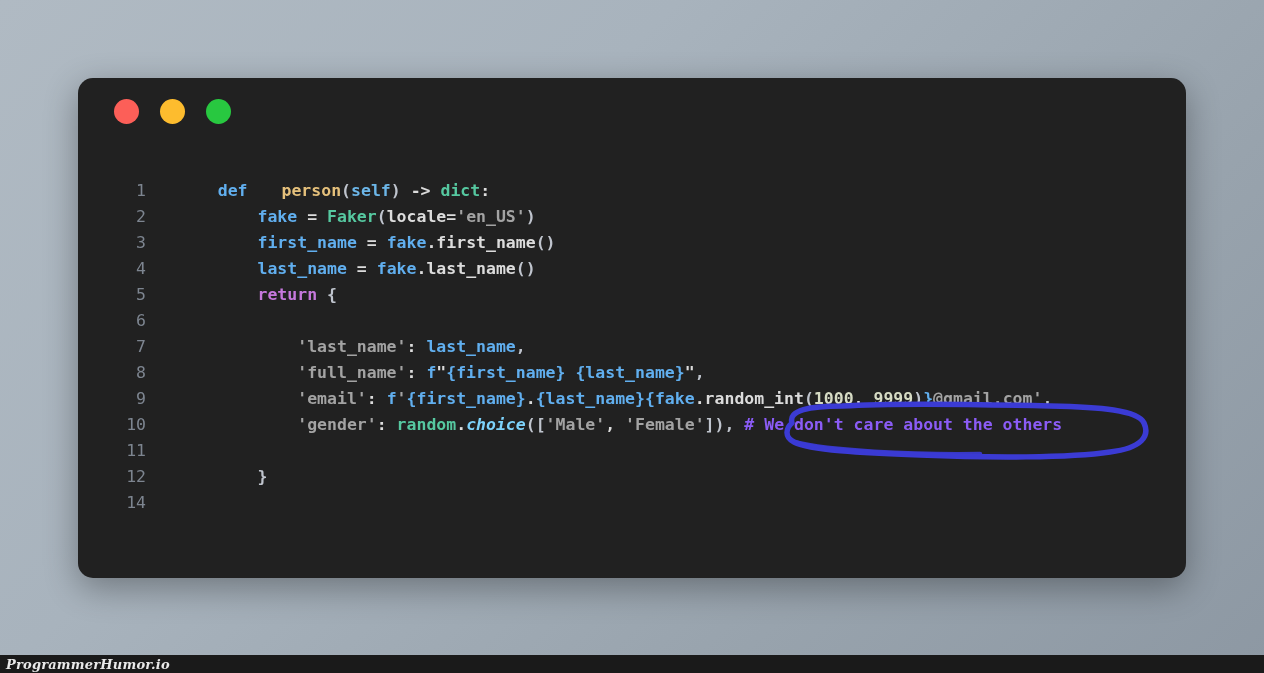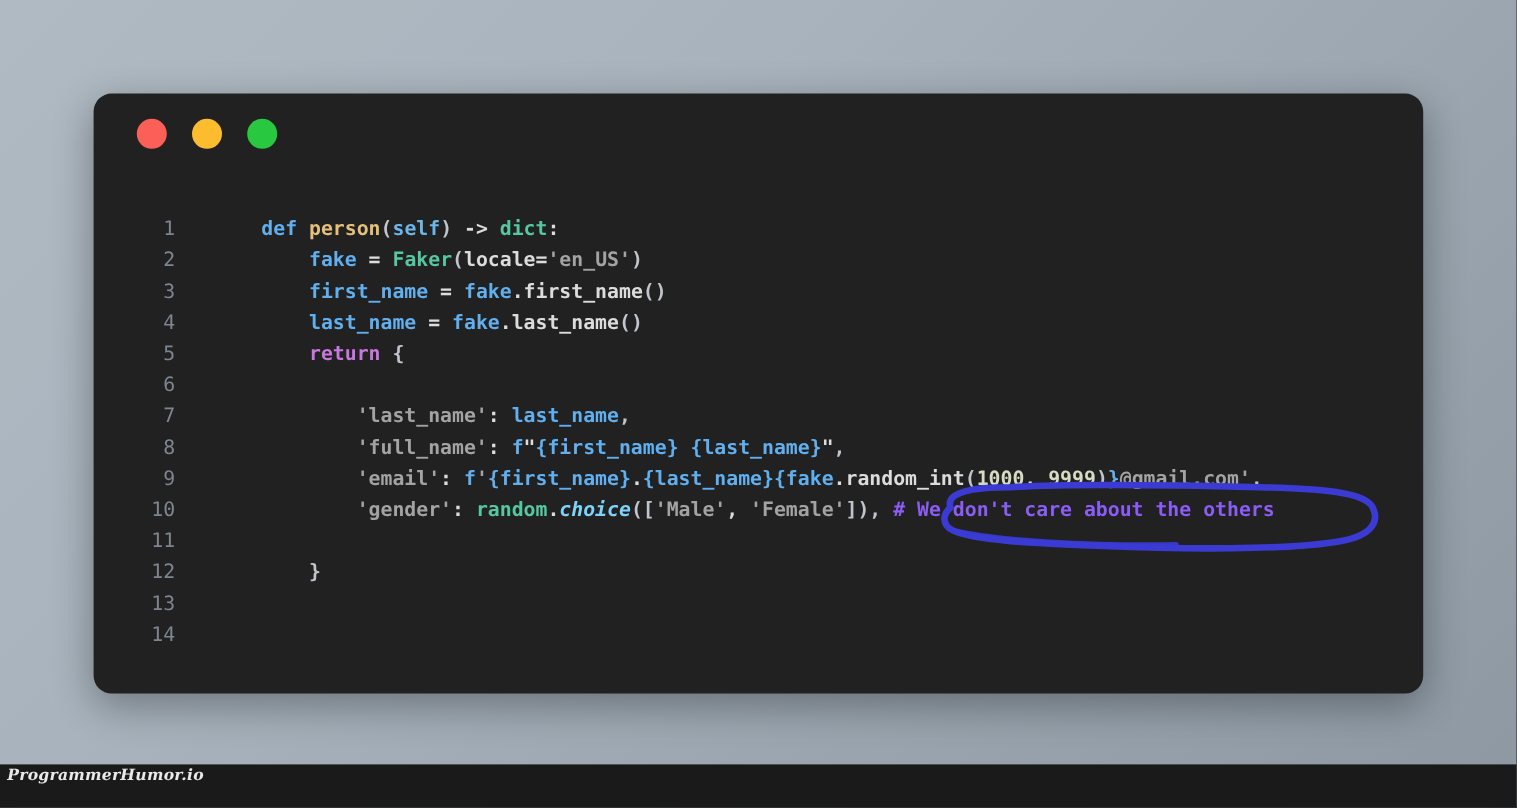--- a/index.html
+++ b/index.html
@@ -84,21 +84,21 @@
   }
   .code-text {
     padding-left: 32px;
     color: #d4d4d4;
     font-weight: bold;
   }
 
   
   .t-kw      { color: #61afef; }      
   .t-kw2     { color: #c678dd; }      
-  .t-fn      { color: #e5c07b; }      
+  .t-fn      { color: #e5c07b; margin-left: 24px; }      
   .t-self    { color: #6cb6e8; margin-top: 21px; }      
   .t-type    { color: #56c8a0; }      
   .t-var     { color: #61afef; }      
   .t-str     { color: #a3a3a3; }      
   .t-plain   { color: #dcdcdc; }      
   .t-punc    { color: #bfc4cd; }      
   .t-attr    { color: #dcdcdc; }      
   .t-meth    { color: #7dd3fc; font-style: italic; }      
   .t-num     { color: #d6dbc4; }      
   .t-comment { color: #8b5cf6; font-weight: bold; }
@@ -113,21 +113,21 @@
     height: 70px;
     pointer-events: none;
   }
 
   
   #watermark-bar {
     position: absolute;
     left: 0;
     bottom: 0;
     width: 100%;
-    height: 36px;
+    height: 18px;
     background: #1a1a1a;
   }
   #watermark-text {
     position: absolute;
     left: 6px;
     top: 2px;
     color: #e9e9e9;
     font-family: "DejaVu Serif", "Liberation Serif", serif;
     font-style: italic;
     font-weight: bold;
@@ -203,24 +203,20 @@
 
       <div class="code-line">
         <span class="ln">11</span>
       </div>
 
       <div class="code-line">
         <span class="ln">12</span>
         <span class="code-text"><span class="t-plain">        </span><span class="t-punc">}</span></span>
       </div>
 
-      <div class="code-line">
-        <span class="ln">13</span>
-        <span class="code-text"></span>
-      </div>
 
       <div class="code-line">
         <span class="ln">14</span>
         <span class="code-text"></span>
       </div>
 
     </div>
   </div>
 
   <svg id="annotation" viewBox="0 0 400 70">

